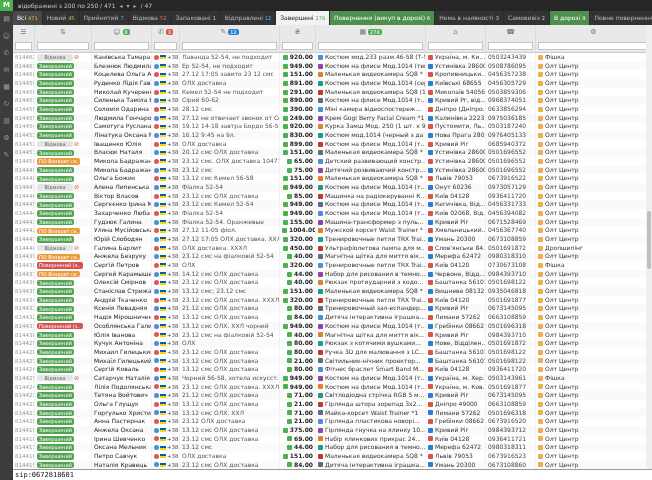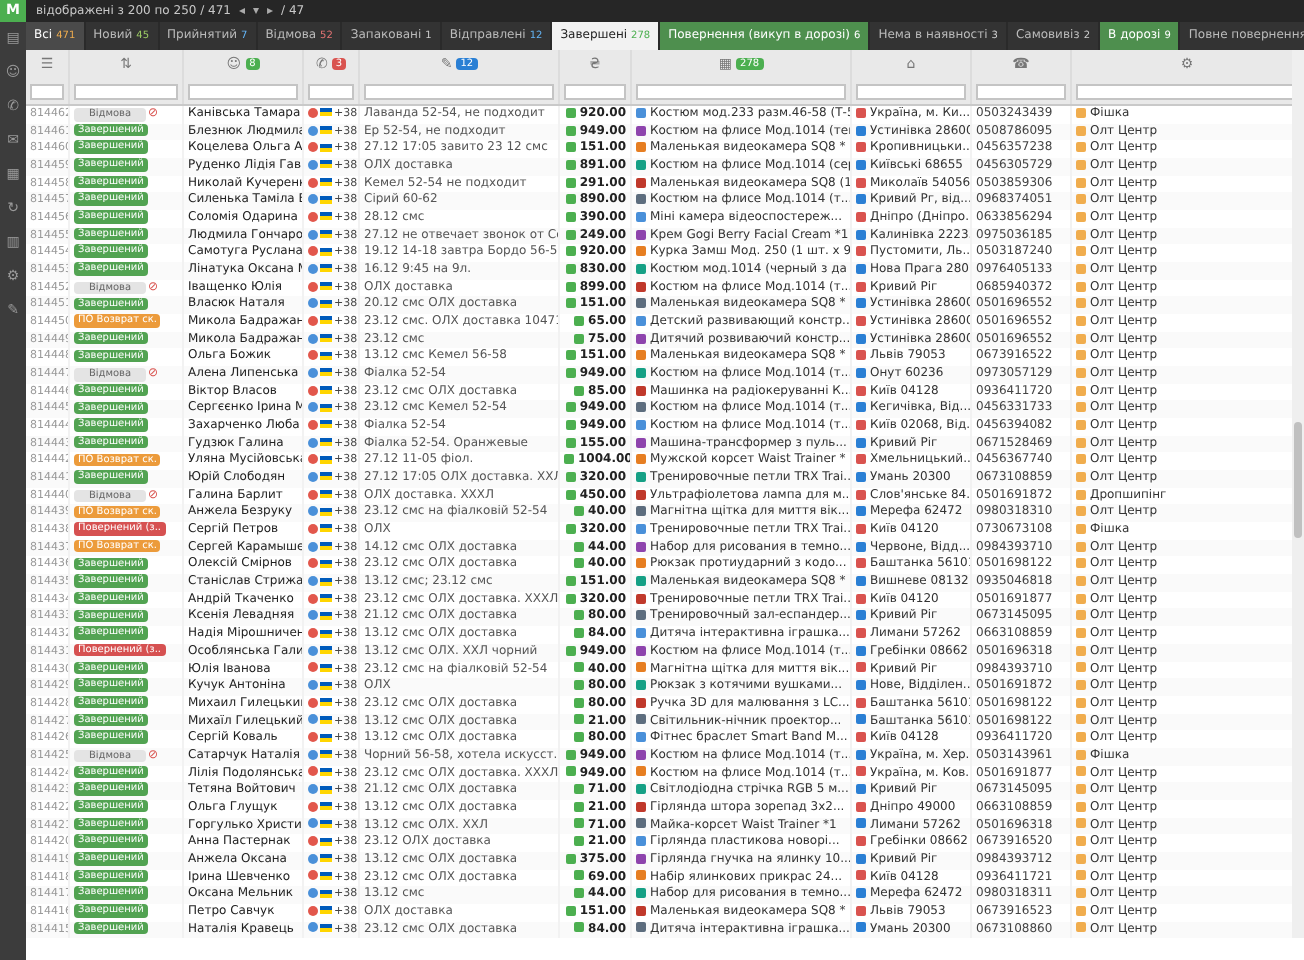--- a/index.html
+++ b/index.html
@@ -756,20 +756,23 @@
           <div class="cell cph"><span class="dot" style="background: rgb(74, 144, 217);"></span><span class="flag"></span><span class="pp">+38</span></div>
           <div class="cell ccm">23.12 смс ОЛХ доставка</div>
           <div class="cell cpr"><span class="ic" style="background: rgb(76, 175, 80);"></span><span>84.00</span></div>
           <div class="cell cpd"><span class="ic" style="background: rgb(93, 109, 126);"></span><span>Дитяча інтерактивна іграшка...</span></div>
           <div class="cell clc"><span class="ic" style="background: rgb(42, 127, 212);"></span><span>Умань 20300</span></div>
           <div class="cell cp2">0673108860</div>
           <div class="cell csc"><span class="ic" style="background: rgb(240, 173, 78);"></span><span>Олт Центр</span></div>
         </div>
       </div>
 
+    <div class="statusbar">
+      <span>sip:0672818601</span>
+    </div>
 
   </div>
 
   <div class="vscroll">
     <div class="vthumb"></div>
   </div>
 
 </div>
 
 </body></html>

